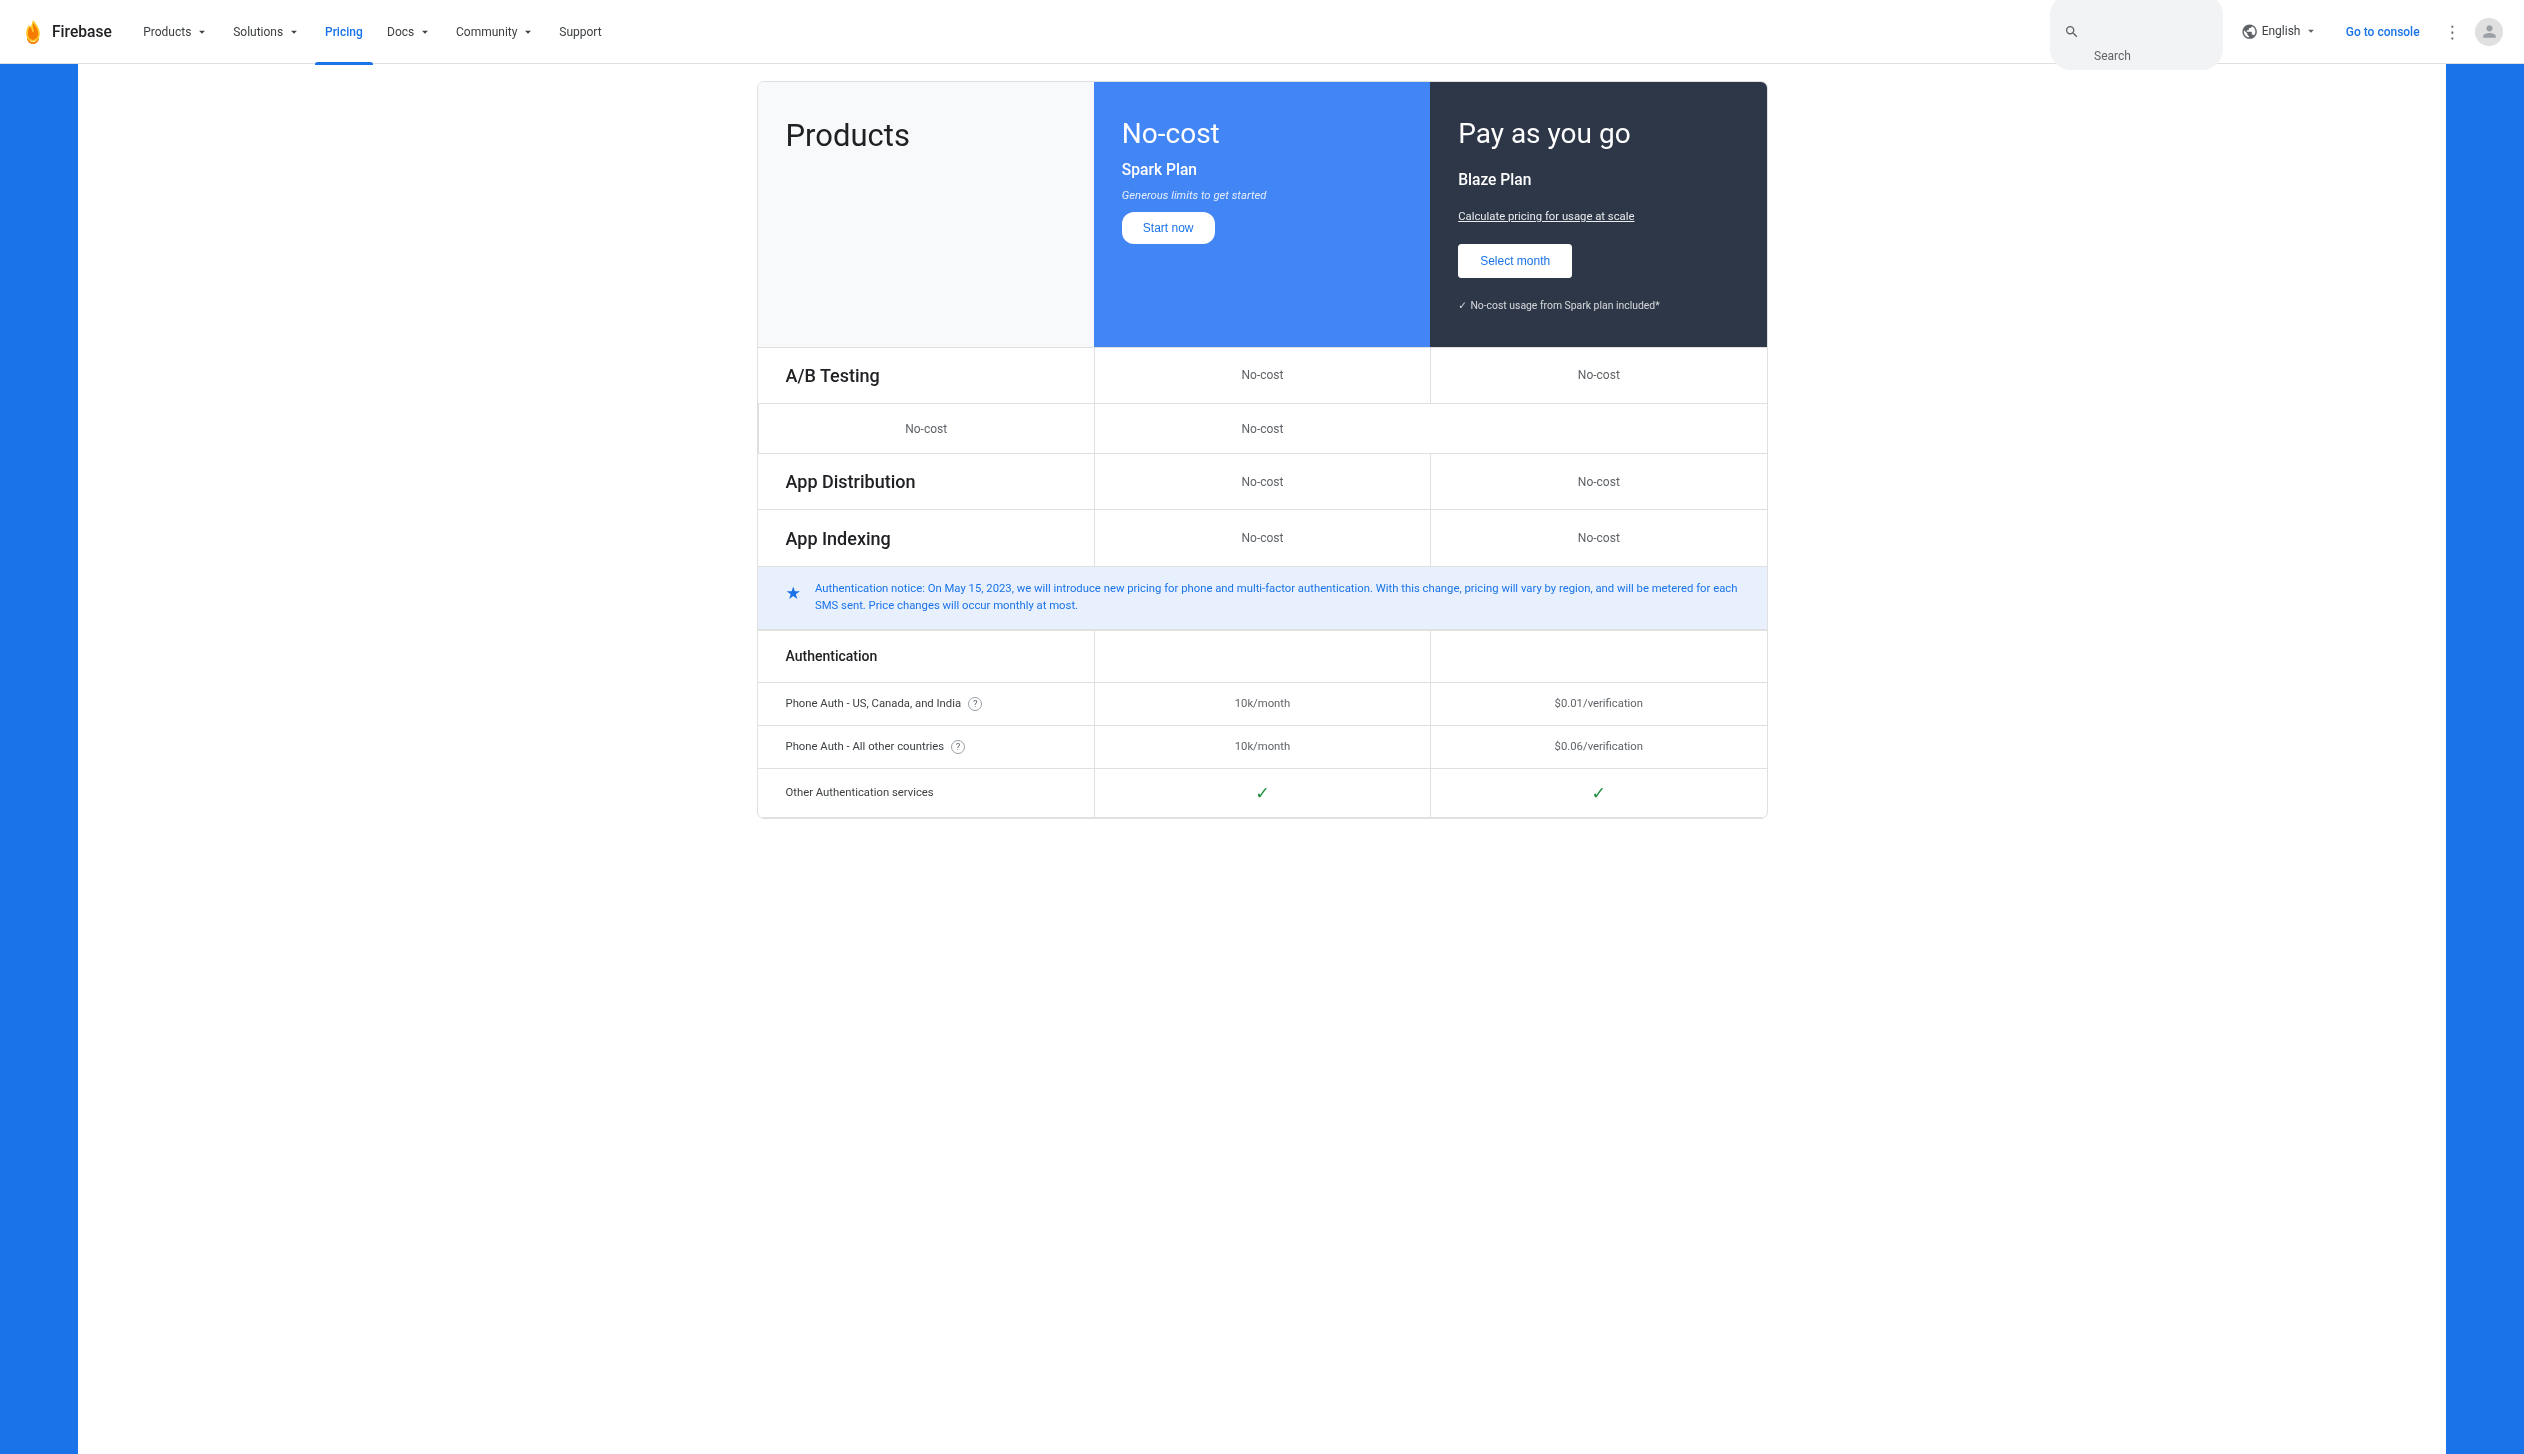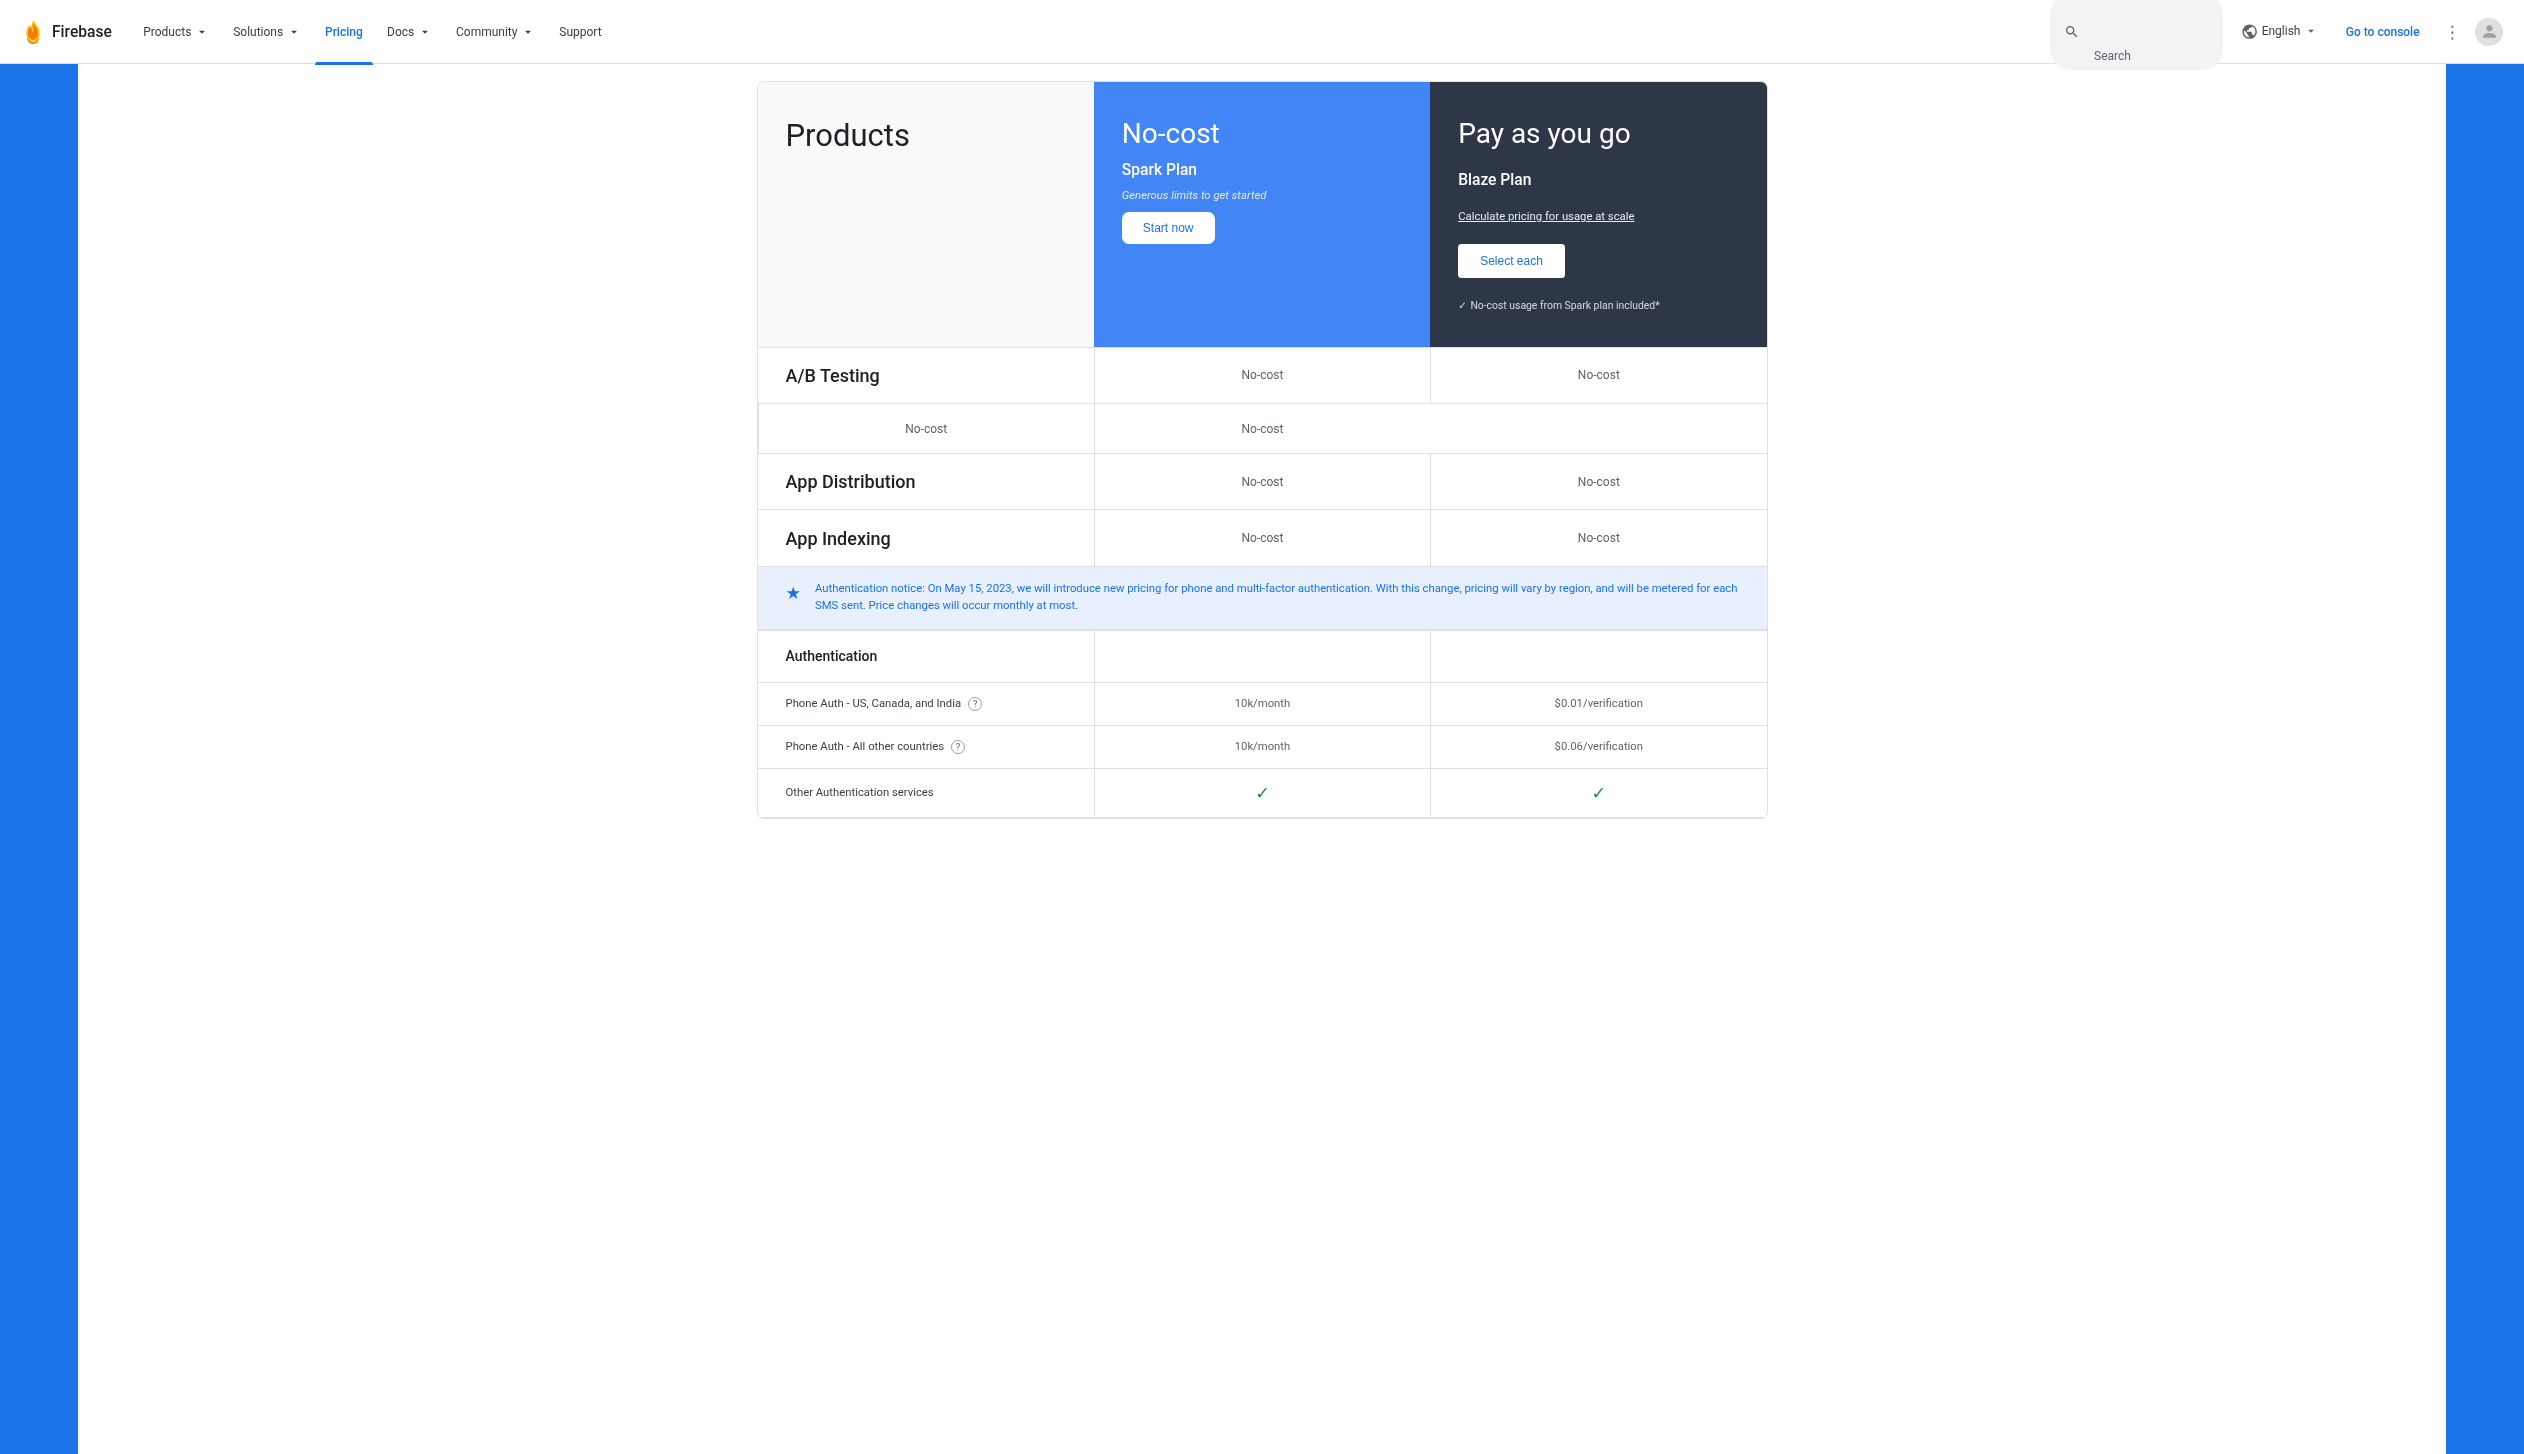--- a/index.html
+++ b/index.html
@@ -222,21 +222,21 @@
     .plan-calc-link {
       font-size: 11.3px;
       color: rgba(255,255,255,0.9);
       text-decoration: underline;
       cursor: pointer;
     }
     .btn-start-now {
       background: #fff;
       color: #1a73e8;
       border: none;
-      border-radius: 7px;
+      border-radius: 12px;
       padding: 8.7px 21px;
       font-size: 12px;
       font-weight: 500;
       cursor: pointer;
       display: inline-block;
       width: fit-content;
     }
     .btn-select-plan {
       background: #fff;
       color: #1a73e8;
@@ -456,21 +456,21 @@
         <div class="plan-col-spark">
           <div class="plan-title-nocost">No-cost</div>
           <div class="plan-subtitle">Spark Plan</div>
           <div class="plan-description">Generous limits to get started</div>
           <button class="btn-start-now">Start now</button>
         </div>
         <div class="plan-col-blaze">
           <div class="plan-title-paygo">Pay as you go</div>
           <div class="plan-subtitle">Blaze Plan</div>
           <div class="plan-calc-link">Calculate pricing for usage at scale</div>
-          <button class="btn-select-plan">Select each</button>
+          <button class="btn-select-plan">Select month</button>
           <div class="no-cost-note">
             <span>✓</span>
             <span>No-cost usage from Spark plan included*</span>
           </div>
         </div>
       </div>
 
       <div class="product-row">
         <div class="product-cell">
           <span class="product-name">A/B Testing</span>

